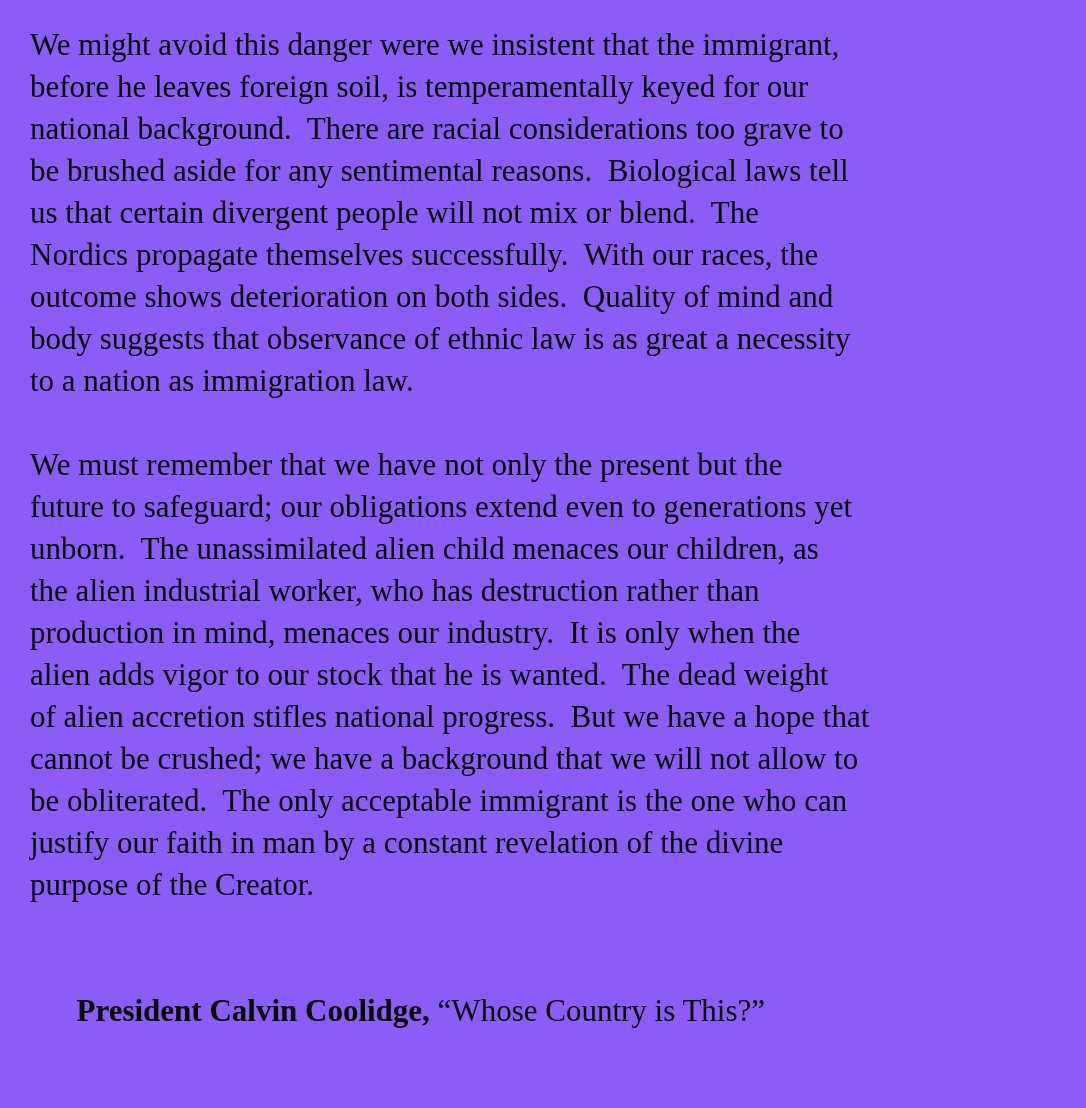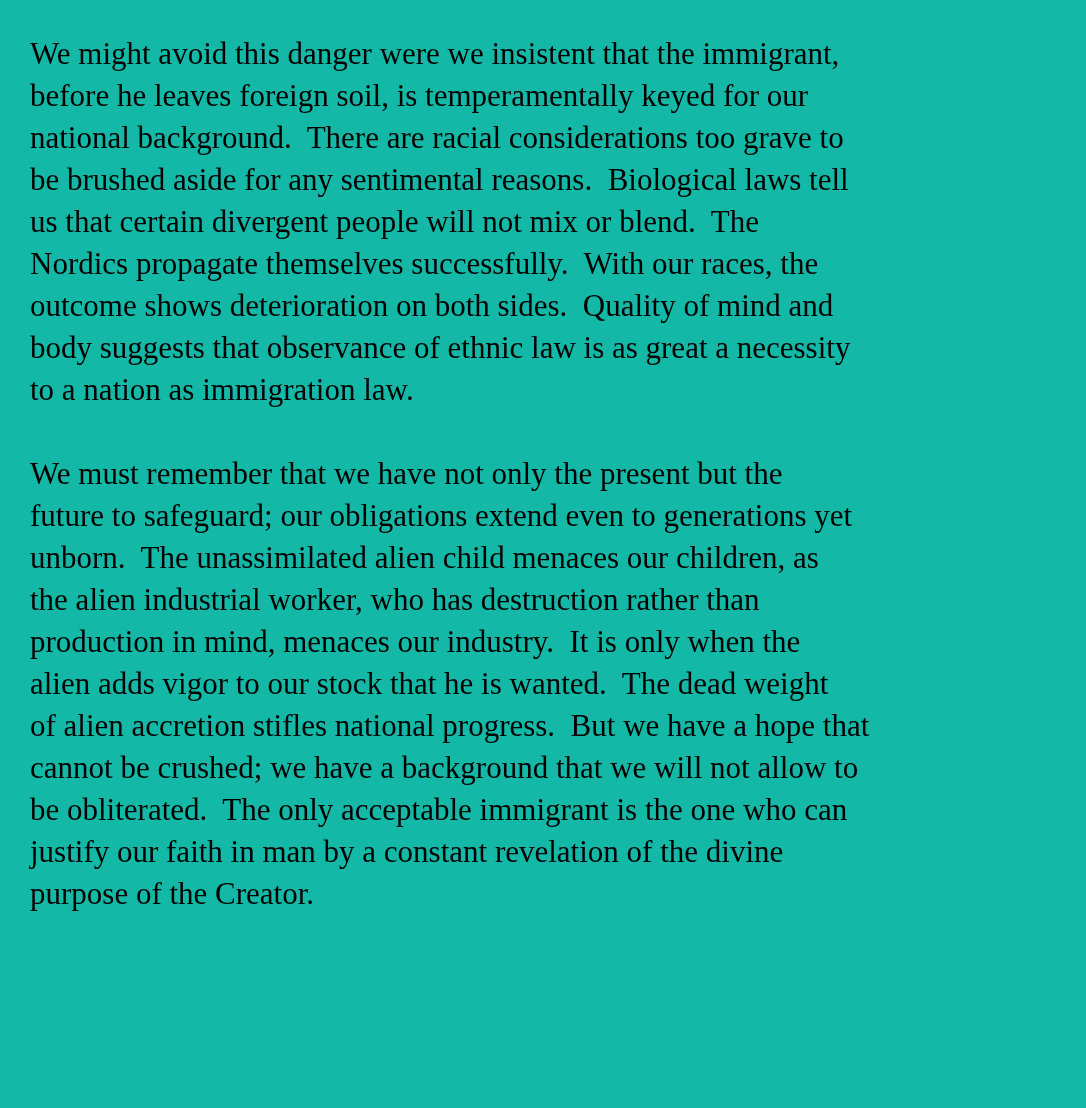--- a/index.html
+++ b/index.html
@@ -9,22 +9,22 @@
     background: #ffffff;
   }
   body {
     width: 1086px;
     height: 1108px;
     overflow: hidden;
   }
   .page {
     width: 1086px;
     height: 1108px;
-    padding: 33px 30px 0 30px;
-    background: #14b8a6;
+    padding: 24px 30px 0 30px;
+    background: #8b5cf6;
     color: #000000;
     font-family: "Liberation Serif", "DejaVu Serif", serif;
     font-size: 31px;
     line-height: 42px;
   }
   .para {
     white-space: pre-wrap;
     margin: 0 0 42px 0;
   }
   .citation {
@@ -57,18 +57,21 @@
 production in mind, menaces our industry.  It is only when the
 alien adds vigor to our stock that he is wanted.  The dead weight
 of alien accretion stifles national progress.  But we have a hope that
 cannot be crushed; we have a background that we will not allow to
 be obliterated.  The only acceptable immigrant is the one who can
 justify our faith in man by a constant revelation of the divine
 purpose of the Creator.</div>
 
   <div class="citation">
     <div class="cit-line">
+      <span class="bold">President Calvin Coolidge,</span><span> “Whose Country is This?”</span>
+    </div>
+    <div class="cit-line">
       
     </div>
 
   </div>
 
 </div>
 
 </body></html>

